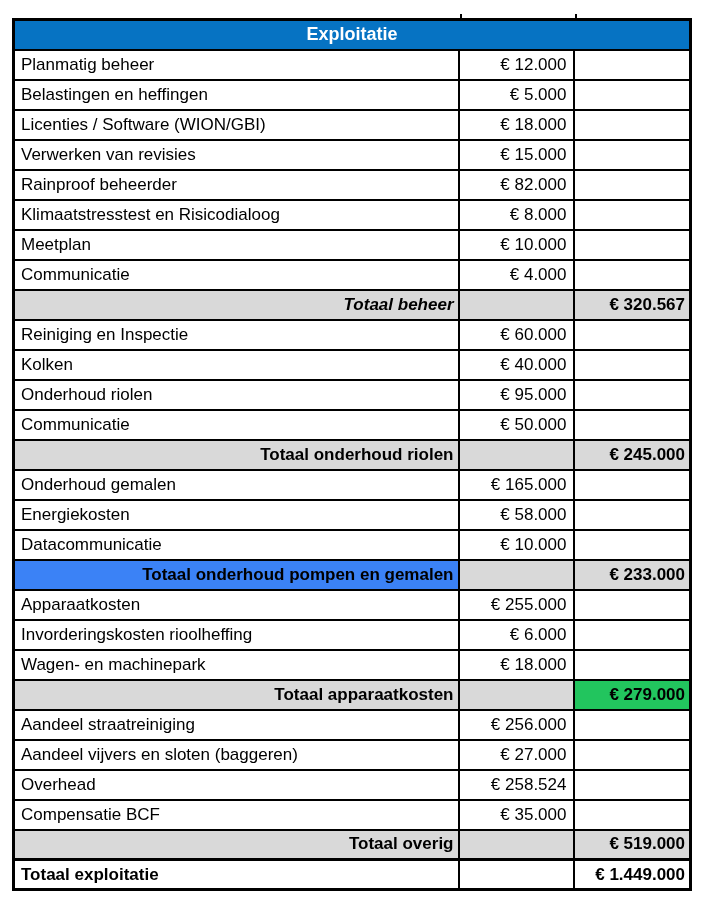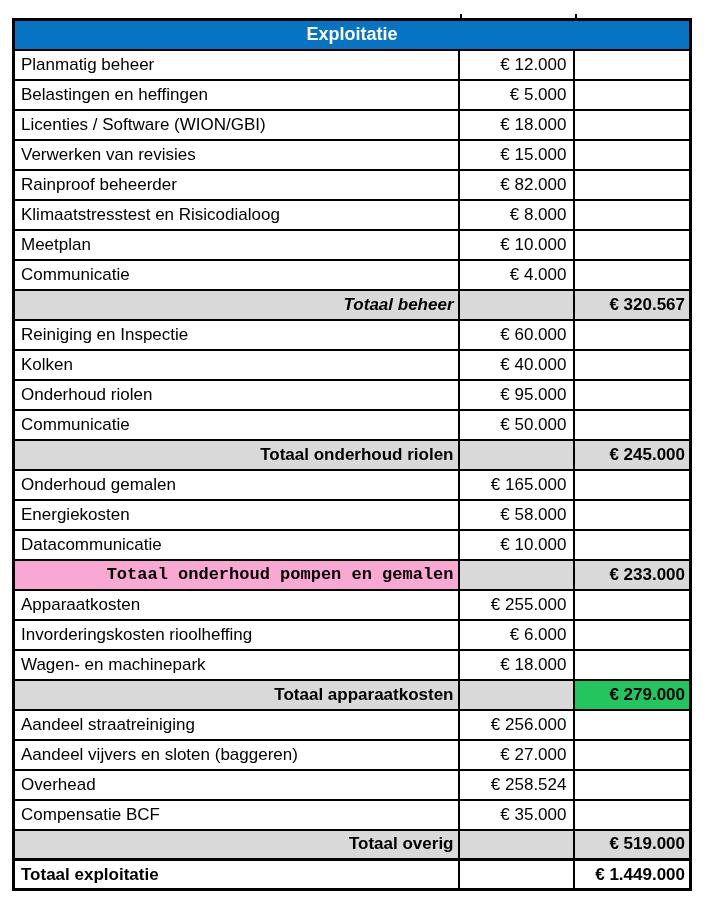--- a/index.html
+++ b/index.html
@@ -156,21 +156,21 @@
           <td class="label">Energiekosten</td>
           <td class="amount">€ 58.000</td>
           <td class="total"></td>
         </tr>
         <tr class="item">
           <td class="label">Datacommunicatie</td>
           <td class="amount">€ 10.000</td>
           <td class="total"></td>
         </tr>
         <tr class="subtotal">
-          <td class="label" style="background: #f9a8d4; font-family: Liberation Mono, monospace;">Totaal onderhoud pompen en gemalen</td>
+          <td class="label" style="background: #3b82f6;">Totaal onderhoud pompen en gemalen</td>
           <td class="amount" style="background: rgb(217, 217, 217);"></td>
           <td class="total" style="background: rgb(217, 217, 217);">€ 233.000</td>
         </tr>
         <tr class="item">
           <td class="label">Apparaatkosten</td>
           <td class="amount">€ 255.000</td>
           <td class="total"></td>
         </tr>
         <tr class="item">
           <td class="label">Invorderingskosten rioolheffing</td>

